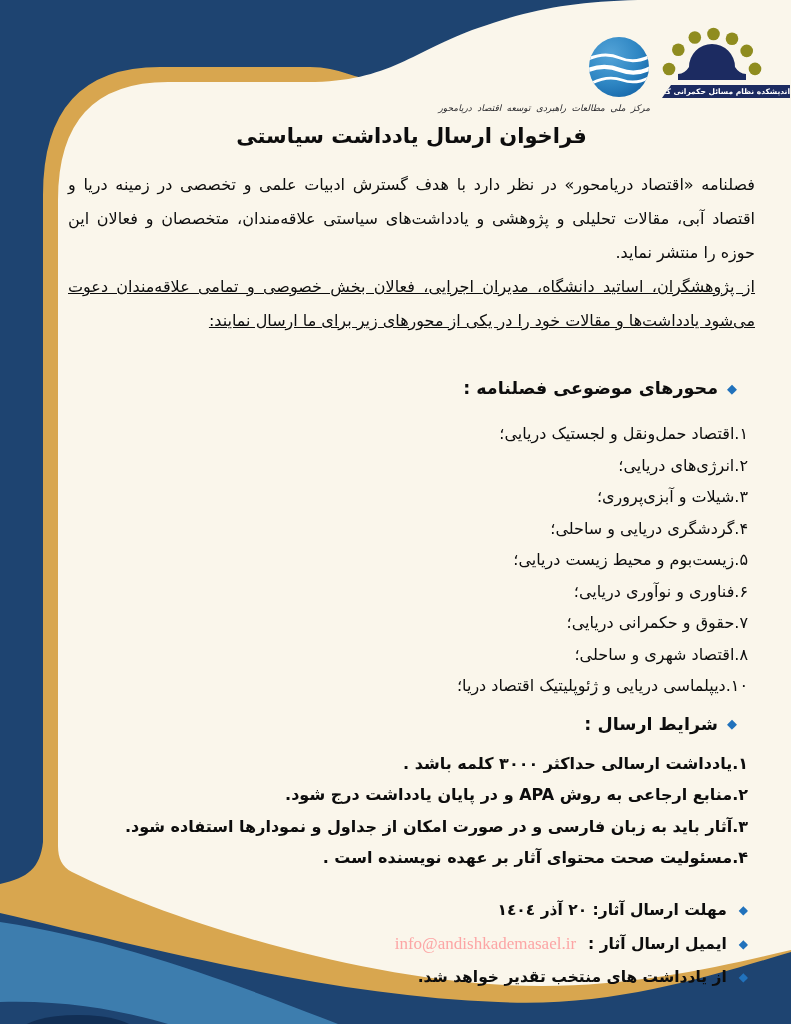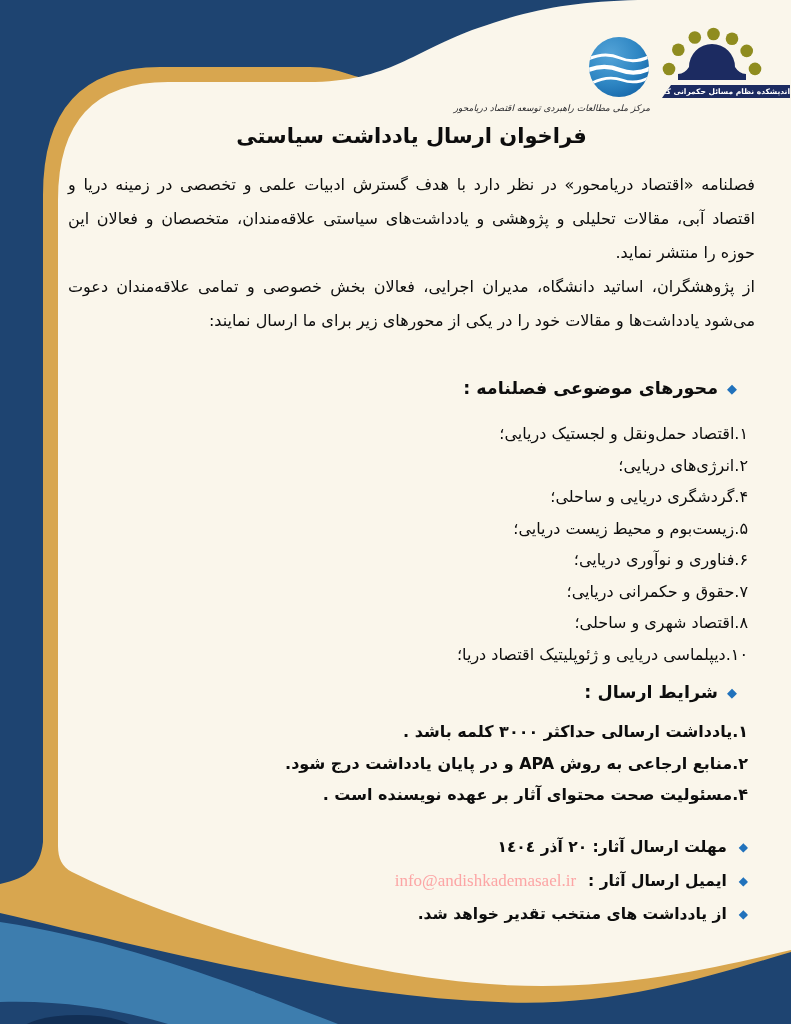--- a/index.html
+++ b/index.html
@@ -1,34 +1,34 @@
 <!DOCTYPE html>
 <html lang="fa" dir="rtl"><head>
 <meta charset="utf-8">
 <style>
   html,body{margin:0;padding:0;background:#1e4471;}
   .page{position:relative;width:791px;height:1024px;overflow:hidden;
         font-family:"DejaVu Sans",sans-serif;color:#0d0d0d;}
   .bg{position:absolute;inset:0;z-index:0;}
 
   
-  .logo-left{position:absolute;left:500px;top:36px;width:150px;z-index:2;text-align:center;}
+  .logo-left{position:absolute;left:500px;top:36px;width:150px;z-index:2;text-align:center;font-family:Liberation Mono, monospace;}
   .logo-left svg{display:block;margin-left:58px;}
   .logo-left .caption{margin-top:5px;font-size:9px;font-style:italic;color:#26262a;
         white-space:nowrap;direction:rtl;}
   .logo-right{position:absolute;left:640px;top:18px;width:150px;z-index:2;}
   .logo-right .banner{width:128px;margin-left:20px;margin-top:1px;height:13px;line-height:13px;
         background:#1c2b61;color:#ffffff;font-size:7.5px;font-weight:bold;text-align:center;
         direction:rtl;white-space:nowrap;clip-path:polygon(9px 0,100% 0,100% 100%,0 100%);}
 
   
   .content{position:absolute;inset:0;z-index:3;direction:rtl;padding:0 36px 0 68px;box-sizing:border-box;}
   h1.title{margin:124px 0 0;text-align:center;font-size:21px;font-weight:700;letter-spacing:0;}
   p.para{margin:20px 0 0;font-size:16px;line-height:34px;text-align:justify;}
-  p.para2{margin:0;font-size:16px;line-height:34px;text-align:justify;}
+  p.para2{margin:0;font-size:16px;line-height:34px;text-align:justify;text-decoration:underline;}
   .sec-head{display:flex;align-items:center;gap:9px;padding-right:18px;margin:40px 0 0;
         font-size:17.5px;font-weight:700;}
   .diamond{color:#2172bc;font-size:13px;line-height:1;}
   ul{list-style:none;margin:0;padding:0;}
   ul.topics{margin-top:20px;padding-right:7px;}
   ul.topics li{font-size:16px;line-height:31.5px;}
   .sec-head.conds{margin-top:12px;}
   ul.conds{margin-top:14px;padding-right:7px;font-weight:bold;}
   ul.conds li{font-size:16px;line-height:31.5px;}
   ul.footer{margin-top:20px;padding-right:7px;}
@@ -99,35 +99,37 @@
     <p class="para">فصلنامه «اقتصاد دریامحور» در نظر دارد با هدف گسترش ادبیات علمی و تخصصی در زمینه دریا و اقتصاد آبی، مقالات تحلیلی و پژوهشی و یادداشت‌های سیاستی علاقه‌مندان، متخصصان و فعالان این حوزه را منتشر نماید.</p>
     <p class="para2">از پژوهشگران، اساتید دانشگاه، مدیران اجرایی، فعالان بخش خصوصی و تمامی علاقه‌مندان دعوت می‌شود یادداشت‌ها و مقالات خود را در یکی از محورهای زیر برای ما ارسال نمایند:</p>
 
     <div class="sec-head">
       <span class="diamond">◆</span>
       <span>محورهای موضوعی فصلنامه :</span>
     </div>
     <ul class="topics">
       <li>۱.اقتصاد حمل‌ونقل و لجستیک دریایی؛</li>
       <li>۲.انرژی‌های دریایی؛</li>
+      <li>۳.شیلات و آبزی‌پروری؛</li>
       <li>۴.گردشگری دریایی و ساحلی؛</li>
       <li>۵.زیست‌بوم و محیط زیست دریایی؛</li>
       <li>۶.فناوری و نوآوری دریایی؛</li>
       <li>۷.حقوق و حکمرانی دریایی؛</li>
       <li>۸.اقتصاد شهری و ساحلی؛</li>
       <li>۱۰.دیپلماسی دریایی و ژئوپلیتیک اقتصاد دریا؛</li>
     </ul>
 
     <div class="sec-head conds">
       <span class="diamond">◆</span>
       <span>شرایط ارسال :</span>
     </div>
     <ul class="conds">
       <li>۱.یادداشت ارسالی حداکثر ۳۰۰۰ کلمه باشد .</li>
       <li>۲.منابع ارجاعی به روش APA و در پایان یادداشت درج شود.</li>
+      <li>۳.آثار باید به زبان فارسی و در صورت امکان از جداول و نمودارها استفاده شود.</li>
       <li>۴.مسئولیت صحت محتوای آثار بر عهده نویسنده است .</li>
     </ul>
 
     <ul class="footer">
       <li>
         <span class="diamond">◆</span>
         <span>مهلت ارسال آثار: ۲۰ آذر ۱٤۰٤</span>
       </li>
       <li>
         <span class="diamond">◆</span>

